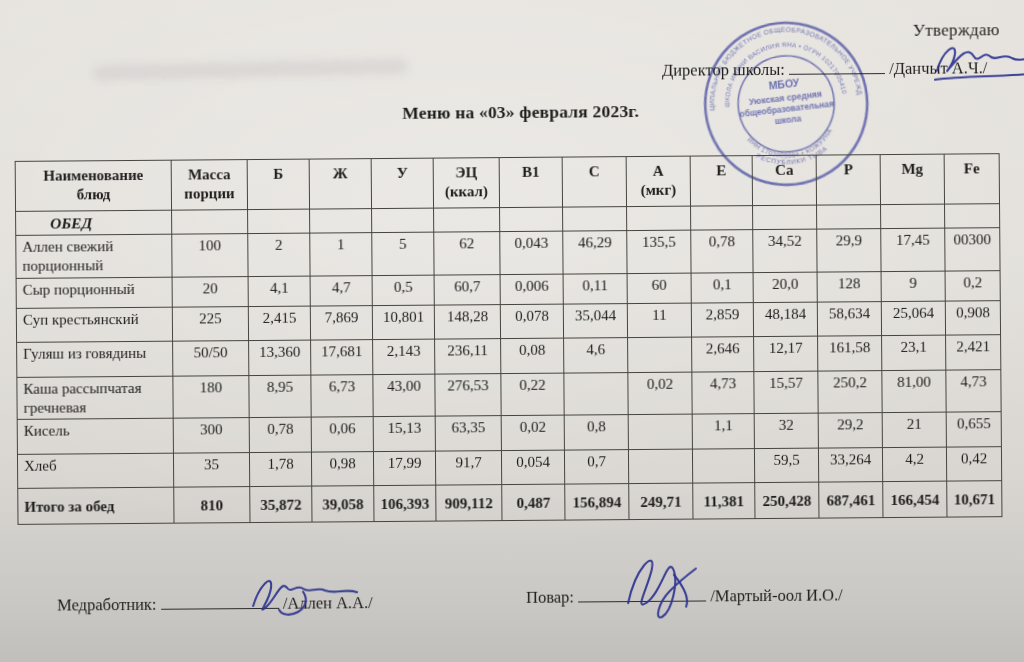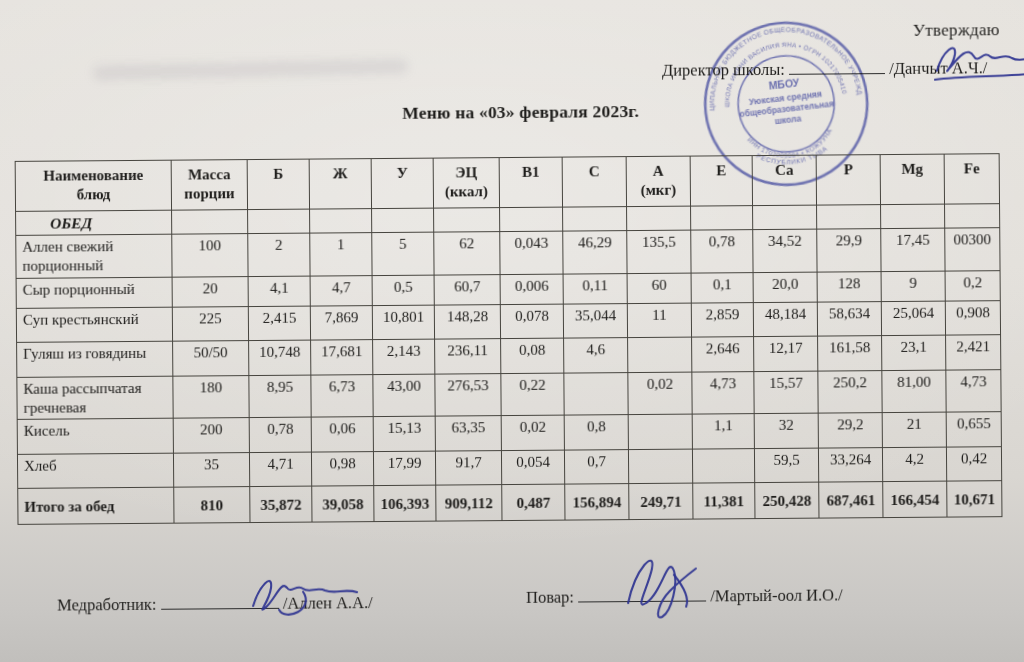--- a/index.html
+++ b/index.html
@@ -196,21 +196,21 @@
             <td>11</td>
             <td>2,859</td>
             <td>48,184</td>
             <td>58,634</td>
             <td>25,064</td>
             <td>0,908</td>
           </tr>
           <tr style="height: 35px;">
             <td class="name">Гуляш из говядины</td>
             <td>50/50</td>
-            <td>10,748</td>
+            <td>13,360</td>
             <td>17,681</td>
             <td>2,143</td>
             <td>236,11</td>
             <td>0,08</td>
             <td>4,6</td>
             <td></td>
             <td>2,646</td>
             <td>12,17</td>
             <td>161,58</td>
             <td>23,1</td>
@@ -227,38 +227,38 @@
             <td></td>
             <td>0,02</td>
             <td>4,73</td>
             <td>15,57</td>
             <td>250,2</td>
             <td>81,00</td>
             <td>4,73</td>
           </tr>
           <tr style="height: 35px;">
             <td class="name">Кисель</td>
-            <td>200</td>
+            <td>300</td>
             <td>0,78</td>
             <td>0,06</td>
             <td>15,13</td>
             <td>63,35</td>
             <td>0,02</td>
             <td>0,8</td>
             <td></td>
             <td>1,1</td>
             <td>32</td>
             <td>29,2</td>
             <td>21</td>
             <td>0,655</td>
           </tr>
           <tr style="height: 34px;">
             <td class="name">Хлеб</td>
             <td>35</td>
-            <td>4,71</td>
+            <td>1,78</td>
             <td>0,98</td>
             <td>17,99</td>
             <td>91,7</td>
             <td>0,054</td>
             <td>0,7</td>
             <td></td>
             <td></td>
             <td>59,5</td>
             <td>33,264</td>
             <td>4,2</td>

